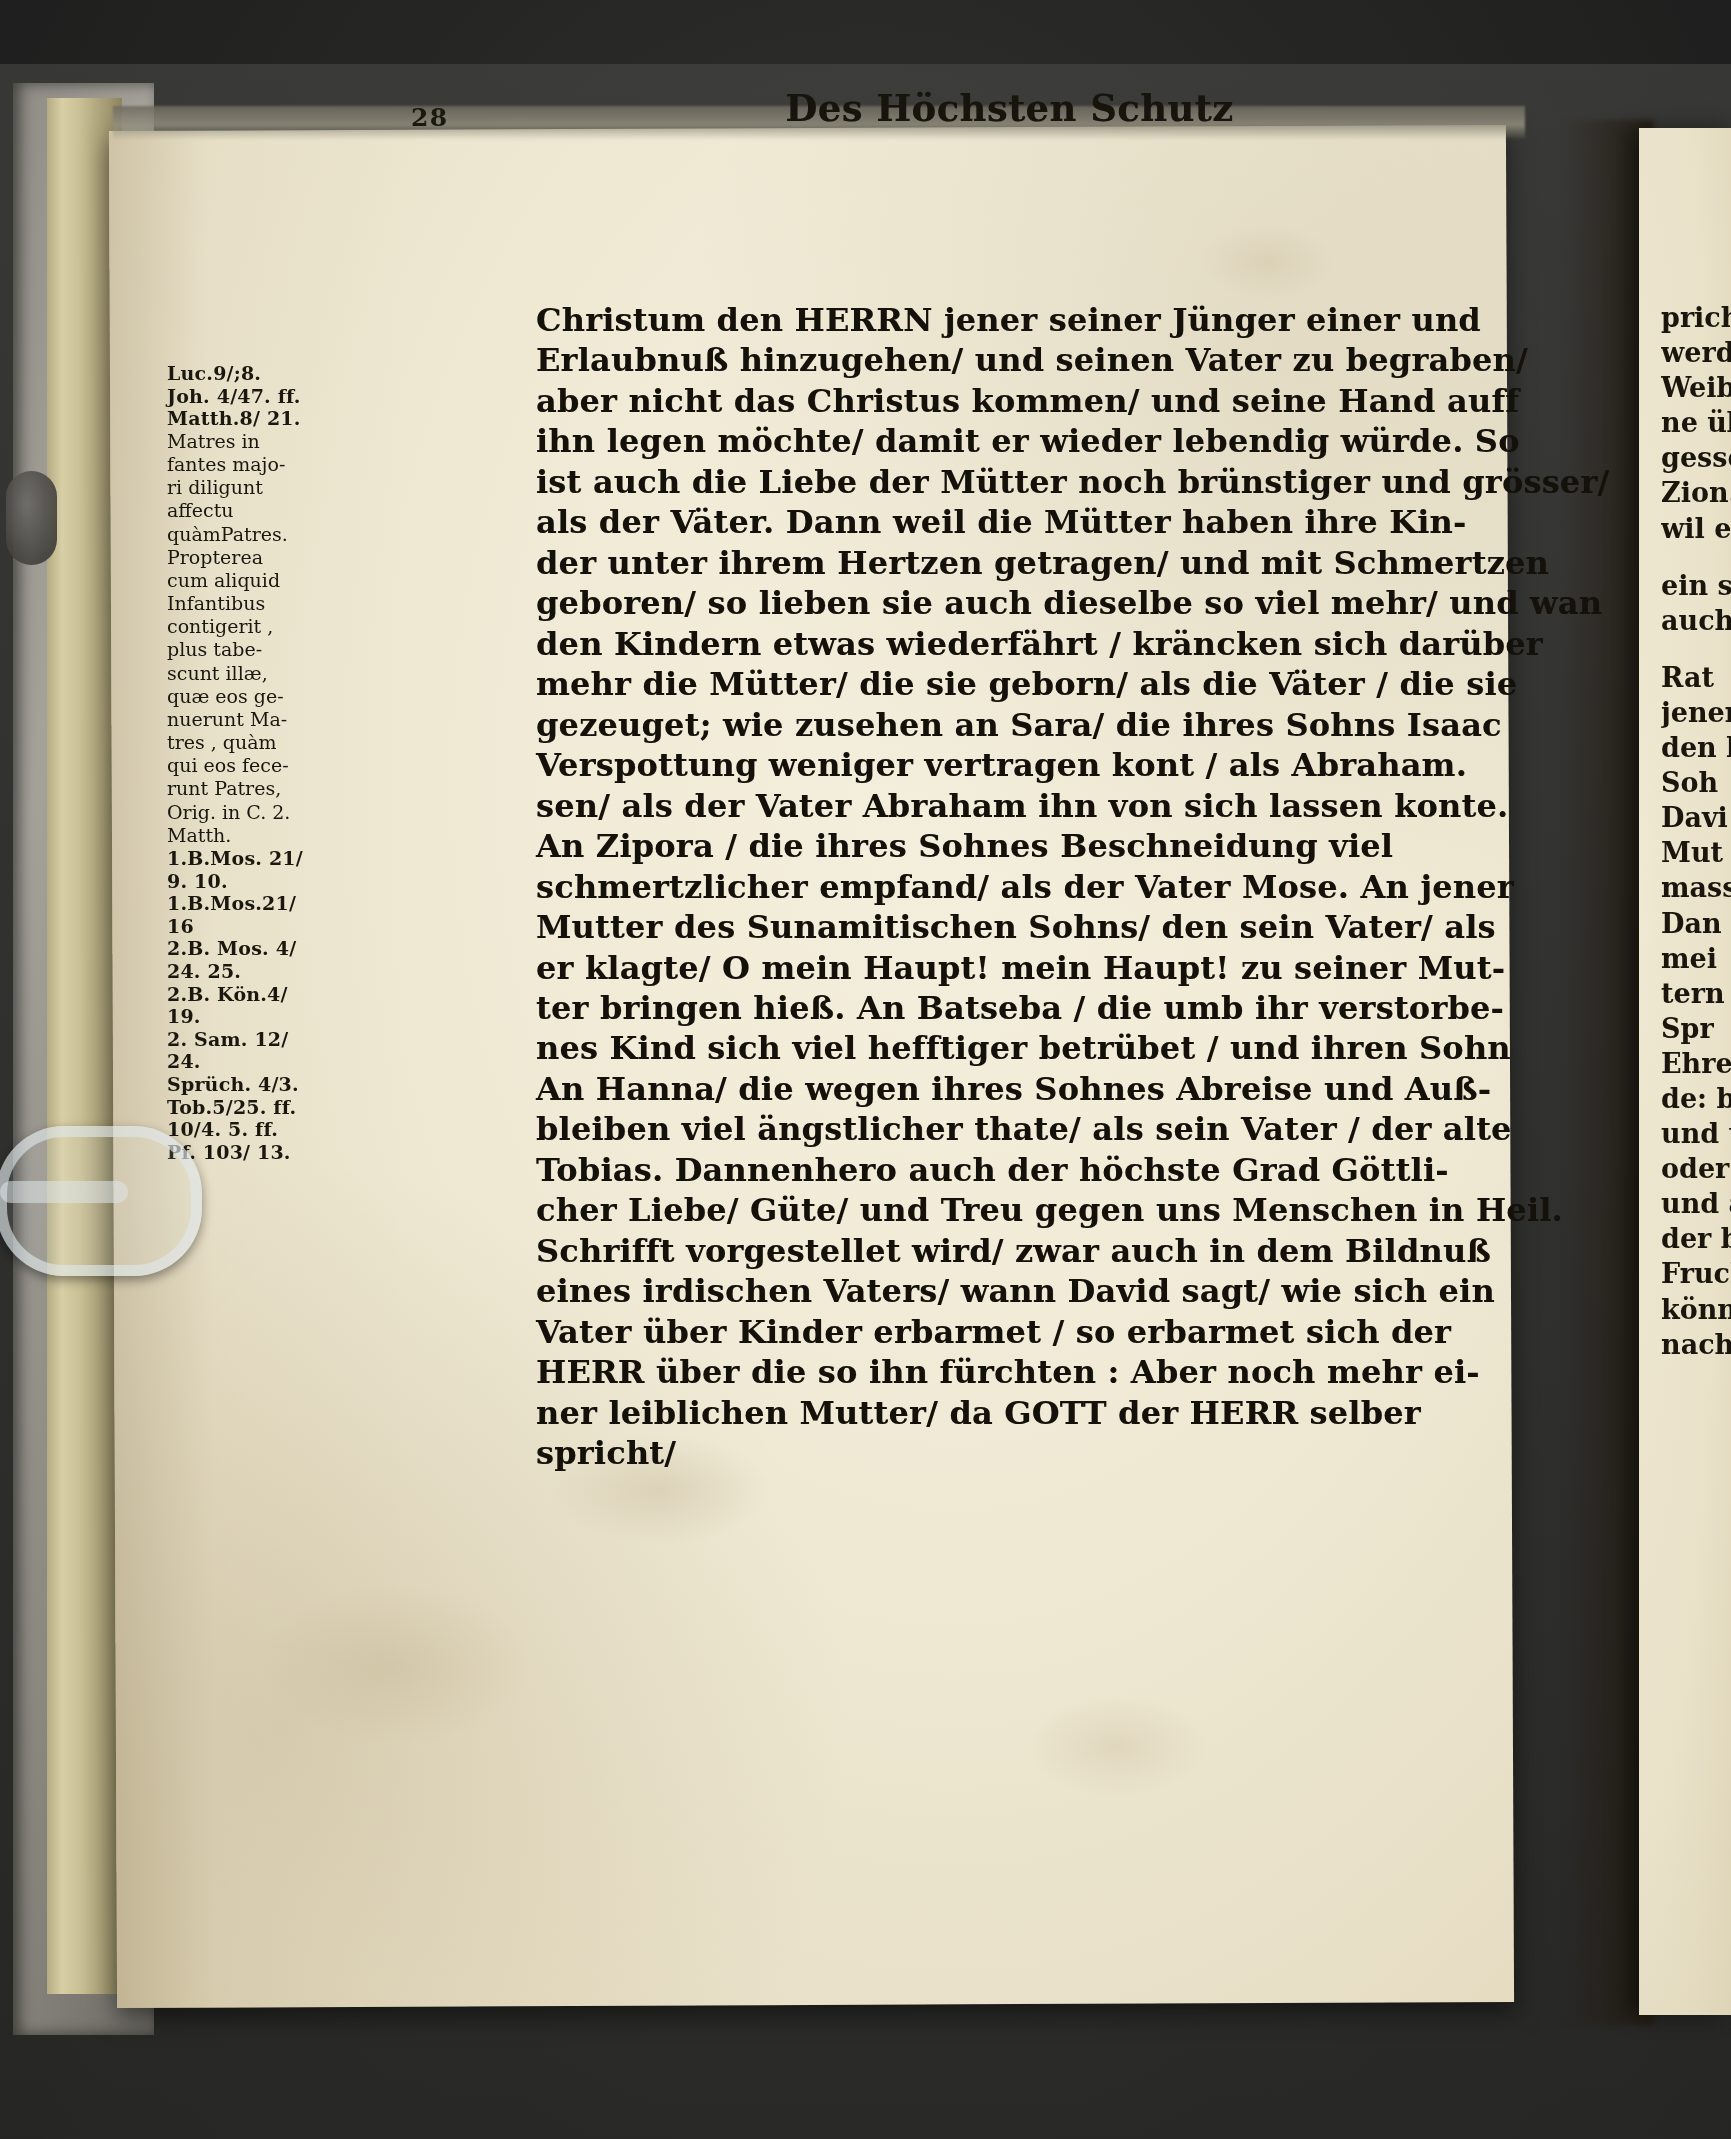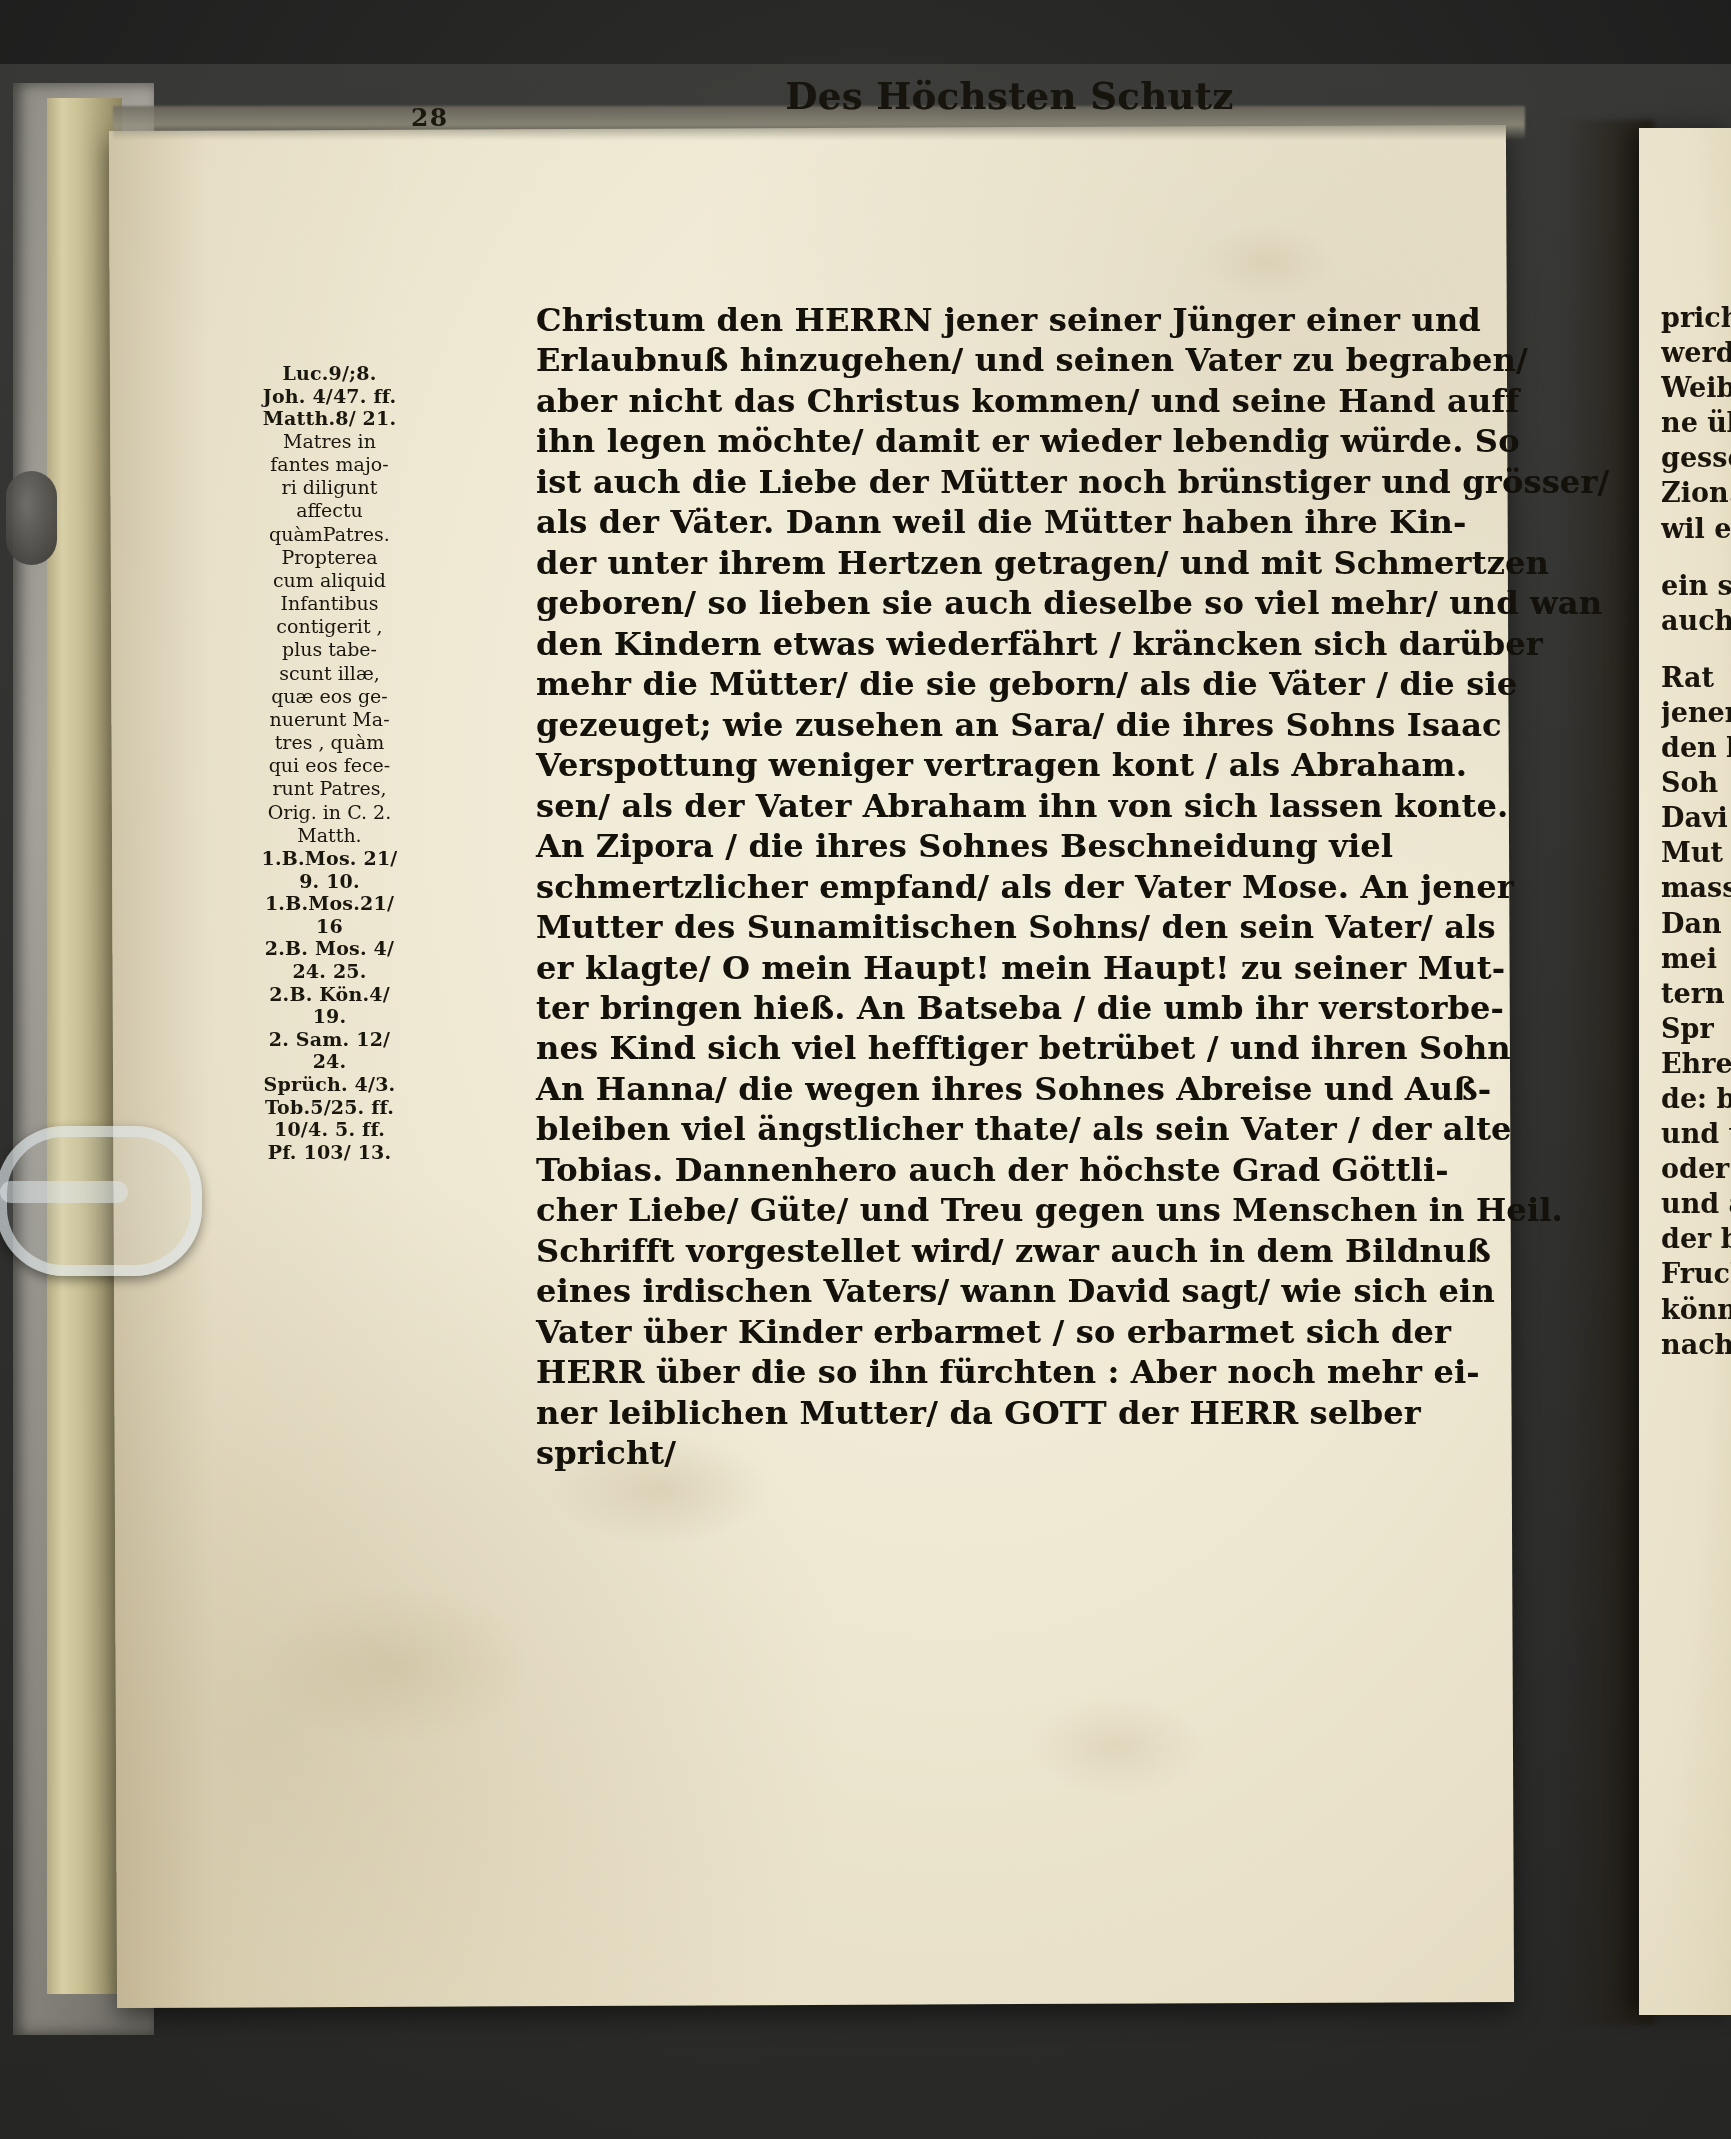--- a/index.html
+++ b/index.html
@@ -142,37 +142,37 @@
     left: 411px; top: 103px;
     font-family: "DejaVu Serif", serif;
     font-weight: 700;
     font-size: 25px;
     letter-spacing: 1.3px;
     color: #1b1810;
   }
 
   .running-head {
     position: absolute;
-    left: 633px; top: 74px;
+    left: 633px; top: 86px;
     width: 753px;
     text-align: center;
     font-family: "DejaVu Serif", serif;
     font-weight: 700;
     font-size: 37px;
     letter-spacing: 0.4px;
     color: #17140d;
     text-shadow: 0.2px 0.2px 0 rgba(0,0,0,.35);
   }
 
   
   .margin-notes {
     position: absolute;
     left: 167px; top: 362px;
     width: 325px;
-    text-align: center;
+    text-align: left;
     color: #1a170f;
     font-family: "DejaVu Serif", serif;
   }
   .margin-notes .mn-line {
     font-size: 19px;
     line-height: 1.19;
     letter-spacing: 0px;
   }
   .margin-notes .mn-blackletter {
     font-weight: 700;

